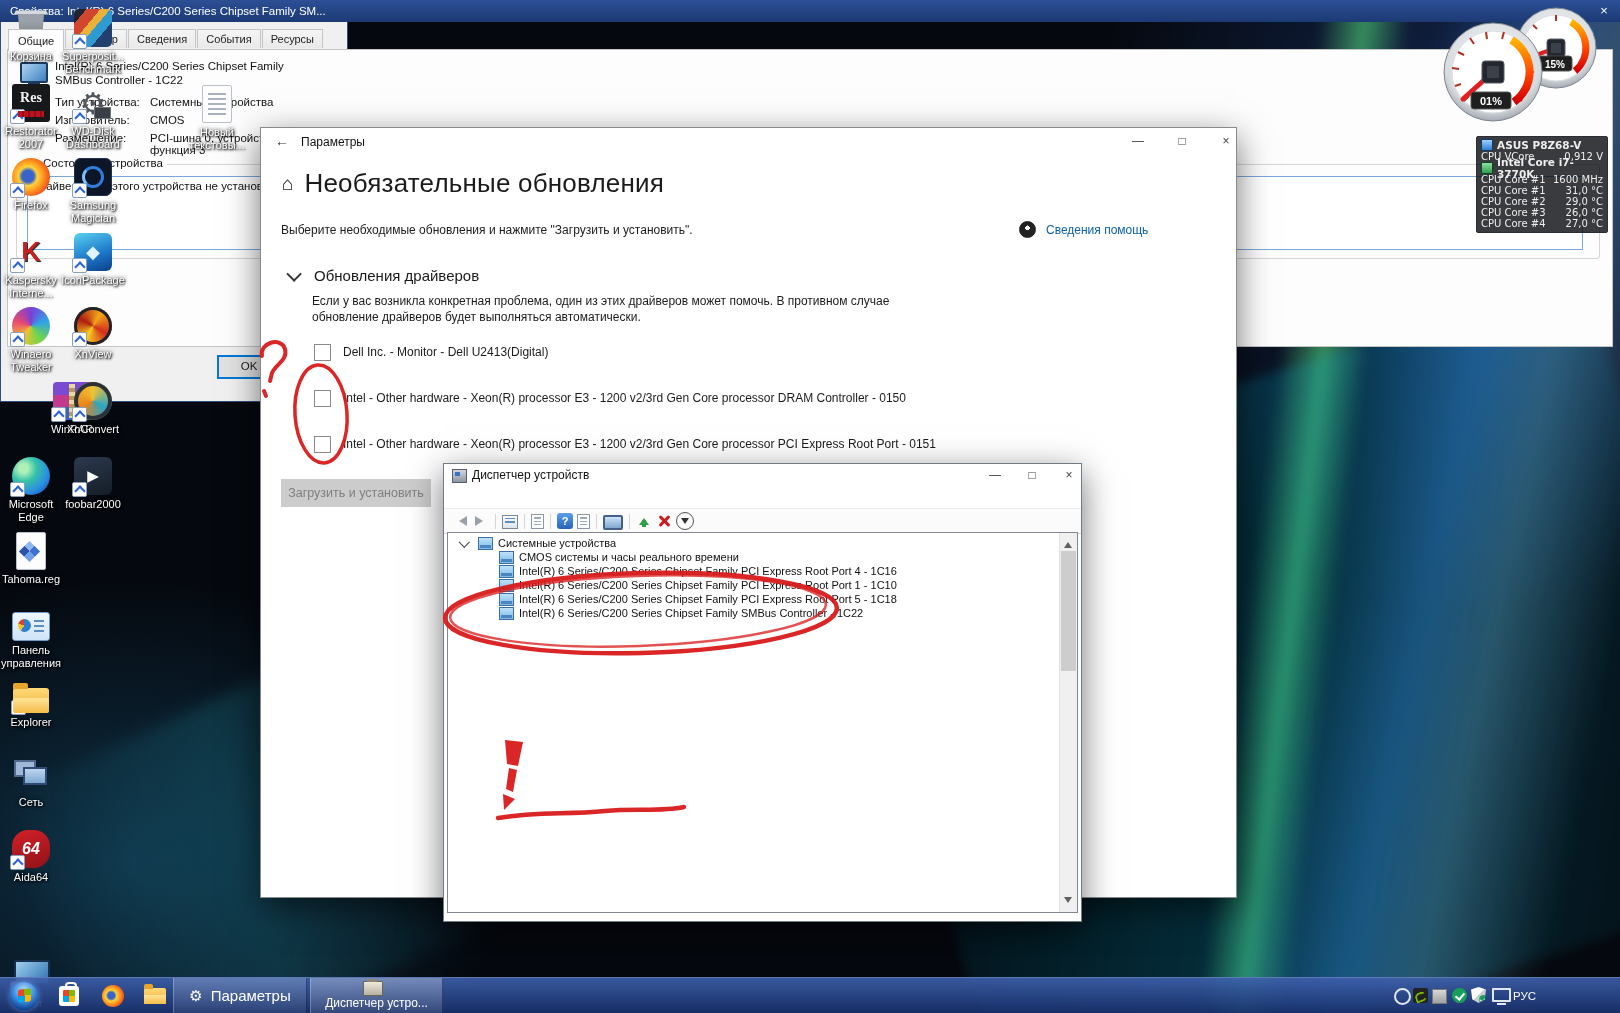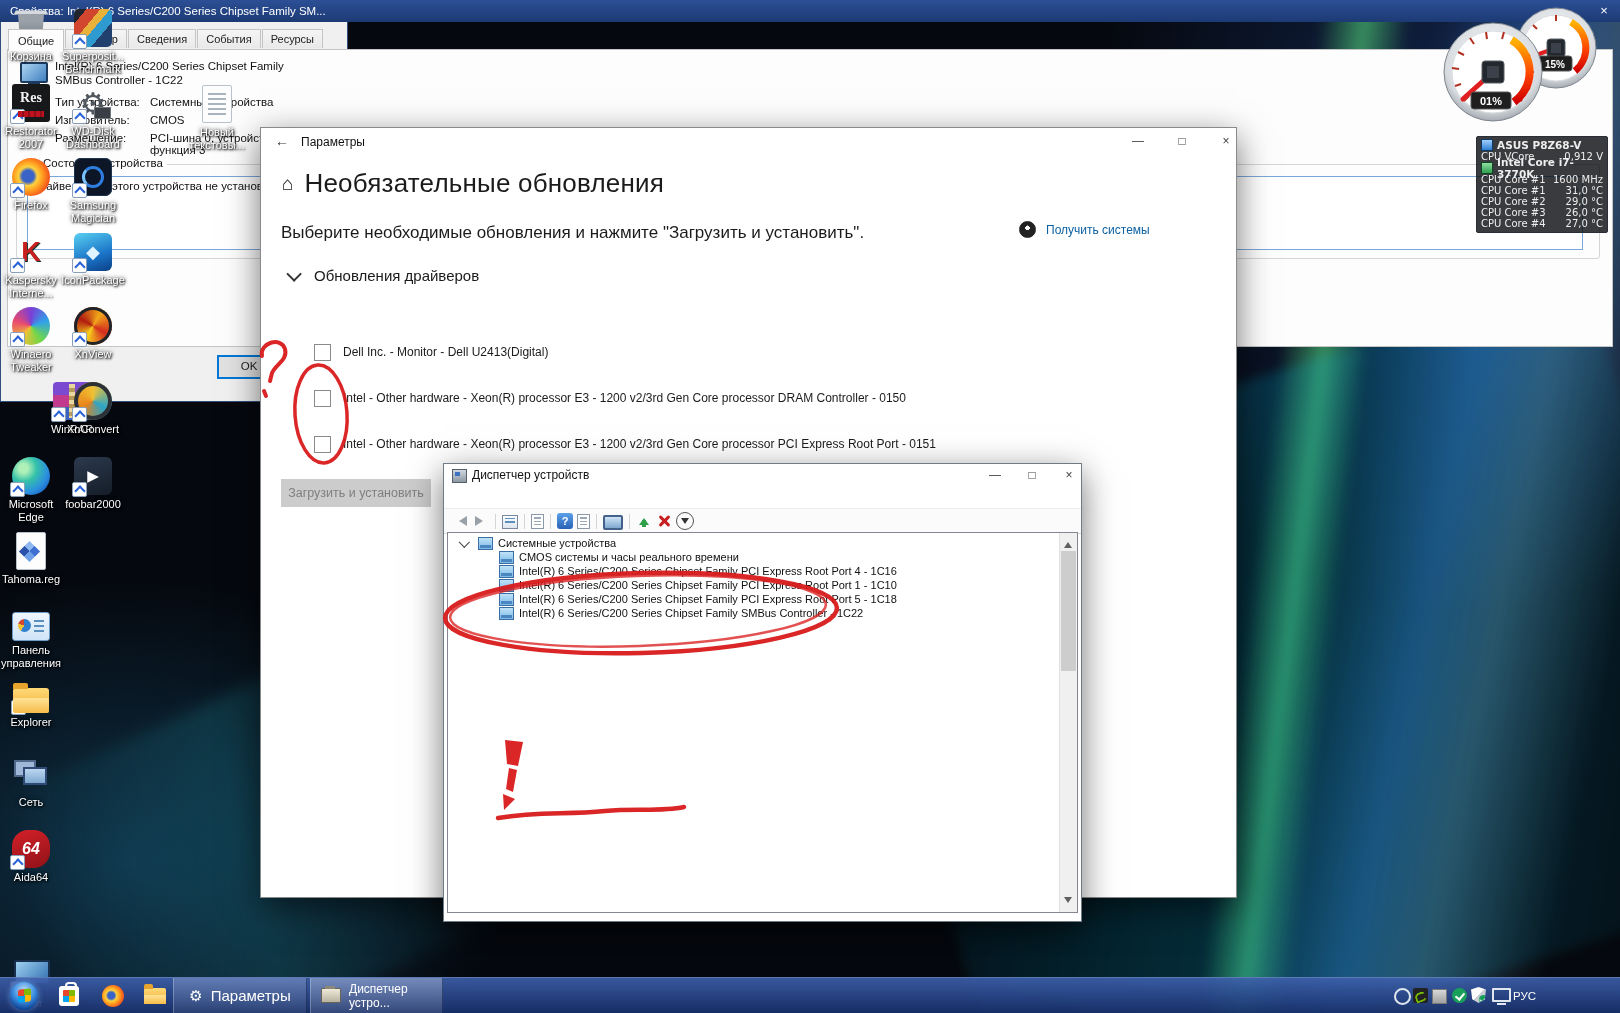--- a/index.html
+++ b/index.html
@@ -79,21 +79,21 @@
   
   .win{position:absolute;background:#fff;box-shadow:0 10px 32px rgba(0,0,0,.55);}
   .wctl{position:absolute;top:4px;width:30px;height:18px;text-align:center;font-size:12px;color:#444;line-height:18px;cursor:default;}
   
   #settings{left:260px;top:127px;width:975px;height:769px;border:1px solid rgba(60,60,60,.6);z-index:10;}
   #settings .back{position:absolute;left:14px;top:5px;font-size:14px;color:#333;}
   #settings .wtitle{position:absolute;left:40px;top:7px;font-size:12px;color:#111;}
   #settings .headrow{position:absolute;left:21px;top:40px;display:flex;align-items:center;}
   #settings .home{font-size:19px;color:#222;margin-right:11px;}
   #settings .h1{font-size:26px;font-weight:400;color:#1b1b1b;letter-spacing:.2px;}
-  #settings .subtitle{position:absolute;left:20px;top:95px;font-size:17px;color:#1b1b1b;}
+  #settings .subtitle{position:absolute;left:20px;top:95px;font-size:12px;color:#1b1b1b;}
   #settings .help{position:absolute;left:758px;top:93px;display:flex;align-items:center;}
   #settings .help-ic{width:15px;height:15px;border-radius:50%;background:radial-gradient(circle at 50% 38%,#fff 0 18%,#222 19%);border:1.5px solid #222;margin-right:10px;}
   #settings .help a{font-size:12px;color:#0b61a4;text-decoration:none;}
   #settings .sect{position:absolute;left:29px;top:139px;display:flex;align-items:center;}
   #settings .chev{width:9px;height:9px;border-left:2px solid #333;border-bottom:2px solid #333;transform:rotate(-45deg) translateY(-2px);margin-right:13px;}
   #settings .sect-t{font-size:15px;color:#1b1b1b;}
   #settings .para{position:absolute;left:51px;top:166px;width:630px;font-size:12px;line-height:15.5px;color:#1b1b1b;}
   .upd-row{position:absolute;left:53px;display:flex;align-items:flex-start;}
   .upd-row:nth-of-type(1){top:216px;} .upd-row:nth-of-type(2){top:262px;} .upd-row:nth-of-type(3){top:308px;}
   .cb{width:15px;height:15px;background:#fff;border:1px solid #8a8a8a;flex:none;}
@@ -194,21 +194,21 @@
   .store-ic::before{content:"";position:absolute;left:6px;top:-4px;width:8px;height:6px;border:2px solid #fff;border-bottom:none;border-radius:4px 4px 0 0;}
   .store-ic::after{content:"";position:absolute;left:4px;top:4px;width:12px;height:12px;border-radius:1px;
     background:conic-gradient(#7fba00 0 25%,#ffb900 0 50%,#00a4ef 0 75%,#e8452c 0);}
   .ff-ic{width:22px;height:22px;border-radius:50%;background:radial-gradient(circle at 42% 48%,#3a63c8 0 20%,#ffd23e 32%,#ff9a1f 50%,#f2561d 72%,#c33a12 90%);}
   .fold-ic{position:relative;width:22px;height:16px;background:linear-gradient(180deg,#ffd977,#f0ae35);border-radius:2px;}
   .fold-ic::before{content:"";position:absolute;top:-4px;left:0;width:9px;height:5px;background:#e8a52e;border-radius:2px 2px 0 0;}
   .fold-ic::after{content:"";position:absolute;left:0;right:0;bottom:0;height:9px;background:linear-gradient(180deg,#ffe396,#f5bc4a);}
   .tb-btn{border-left:1px solid rgba(255,255,255,.25);border-right:1px solid rgba(10,25,60,.5);
     background:linear-gradient(180deg,rgba(255,255,255,.20),rgba(255,255,255,.08));color:#fff;font-size:12px;
     display:flex;align-items:center;padding:0 10px;box-sizing:border-box;}
-  .tb-btn.active{background:linear-gradient(180deg,rgba(255,255,255,.30),rgba(255,255,255,.12));}
+  .tb-btn.active{background:linear-gradient(180deg,rgba(255,255,255,.30),rgba(255,255,255,.12));flex-direction:column;}
   .tb-btn:nth-of-type(1){left:173px;width:134px;} .tb-btn:nth-of-type(2){left:310px;width:133px;}
   .tb-btn .bico{margin-right:8px;flex:none;}
   .tb-gear{font-size:15px;color:#fff;line-height:1;}
   .tb-dev{position:relative;width:18px;height:13px;background:linear-gradient(#efe9da,#b8b2a0);border:1px solid #6a6456;border-radius:1px;}
   .tb-dev::after{content:"";position:absolute;left:3px;top:-3px;width:10px;height:3px;background:#8d8778;}
   .tray{position:absolute;top:0;height:35px;}
   .ring{left:1394px;width:13px;height:13px;border:2px solid #dfe6ee;border-radius:50%;top:10px;position:absolute;}
   .nv{left:1413px;top:10px;position:absolute;width:15px;height:15px;background:#222;border-radius:2px;}
   .nv::before{content:"";position:absolute;left:2px;top:4px;width:8px;height:6px;border:2px solid #76b900;border-radius:50% 50% 50% 0;transform:rotate(-20deg);border-right-color:transparent;}
   .sq{left:1432px;top:11px;position:absolute;width:13px;height:13px;background:linear-gradient(#d8d8d8,#a0a0a0);border:1px solid #777;}
@@ -531,26 +531,27 @@
     <span class="wctl" style="left:862px;">—</span>
     <span class="wctl" style="left:906px;">□</span>
     <span class="wctl" style="left:950px;">×</span>
     <div class="headrow">
       <span class="home">⌂</span>
       <span class="h1">Необязательные обновления</span>
     </div>
     <div class="subtitle">Выберите необходимые обновления и нажмите "Загрузить и установить".</div>
     <div class="help">
       <span class="help-ic"></span>
-      <a href="#">Получить системы</a>
+      <a href="#">Сведения помощь</a>
     </div>
     <div class="sect">
       <span class="chev"></span>
       <span class="sect-t">Обновления драйверов</span>
     </div>
+    <div class="para">Если у вас возникла конкретная проблема, один из этих драйверов может помочь. В противном случае обновление драйверов будет выполняться автоматически.</div>
     <div>
 
         <div class="upd-row">
           <span class="cb"></span>
           <span class="upd-label">Dell Inc. - Monitor - Dell U2413(Digital)</span>
         </div>
 
         <div class="upd-row">
           <span class="cb"></span>
           <span class="upd-label">Intel - Other hardware - Xeon(R) processor E3 - 1200 v2/3rd Gen Core processor DRAM Controller - 0150</span>

